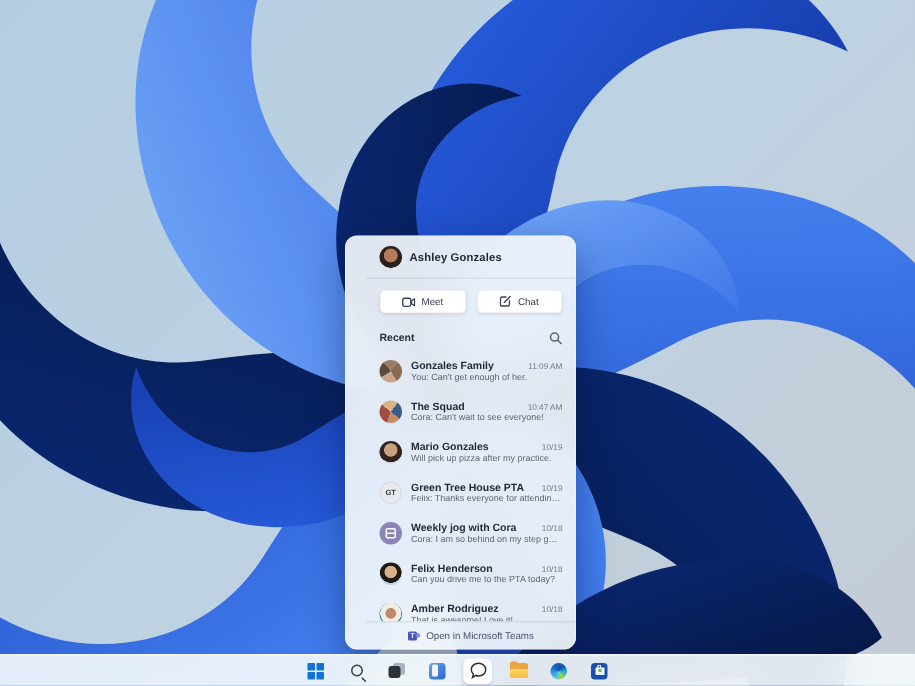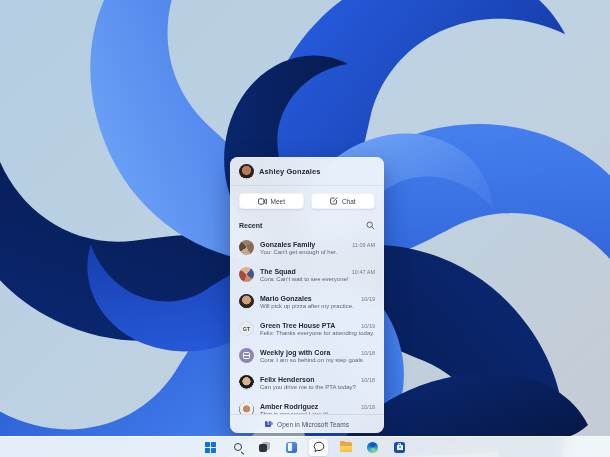--- a/index.html
+++ b/index.html
@@ -9,20 +9,21 @@
 
   
   .panel {
     position:absolute; left:230px; top:157px; width:154px; height:276px;
     border-radius:8px;
     background:rgba(243,247,251,0.92);
     backdrop-filter: blur(14px);
     box-shadow:0 10px 24px rgba(5,20,60,0.38), 0 0 0 0.5px rgba(255,255,255,0.5) inset;
     display:flex; flex-direction:column;
     color:#1f2430;
+    padding-left:14px;
   }
   .panel-header { display:flex; align-items:center; gap:5px; padding:7px 9px 6px; border-bottom:1px solid rgba(0,0,0,0.06); }
   .hdr-avatar { width:15px; height:15px; border-radius:50%; flex:none;
     background: radial-gradient(circle at 50% 42%, #b57a5a 0 38%, #2a201c 42% 70%, #d8cfc8 72%); }
   .hdr-name { font-size:7.5px; font-weight:700; letter-spacing:0.1px; }
 
   .actions { display:flex; gap:7px; padding:7px 9px 5px; }
   .action-btn {
     flex:1; height:16px; background:#ffffff; border:1px solid rgba(0,0,0,0.05);
     border-radius:4px; box-shadow:0 1px 2px rgba(20,30,60,0.10);

